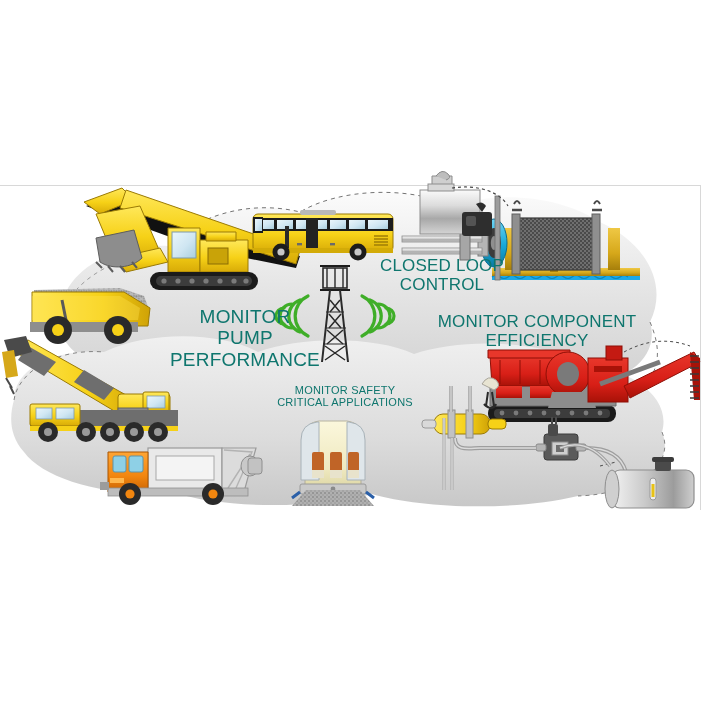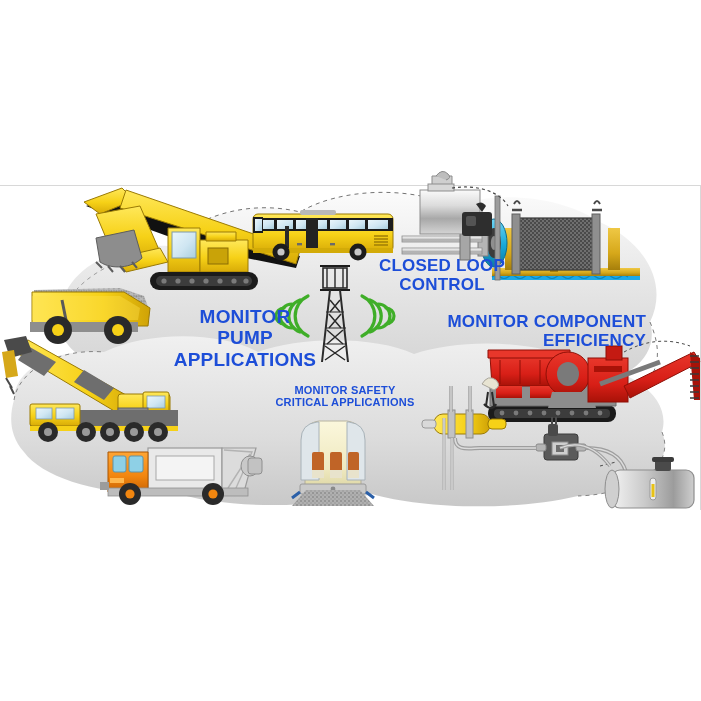--- a/index.html
+++ b/index.html
@@ -6,28 +6,28 @@
   body{width:701px;height:701px;overflow:hidden;font-family:"Liberation Sans",sans-serif;}
   #stage{position:relative;width:701px;height:701px;background:#ffffff;}
 
   .edge-line{position:absolute;background:#d8d8d8;}
   #top-rule{left:0;top:185px;width:701px;height:1px;}
   #right-rule{left:700px;top:185px;width:1px;height:325px;}
 
   .svg-layer{position:absolute;left:0;top:0;width:701px;height:701px;}
 
   .label{
-    position:absolute;color:#1d4ed8;font-weight:bold;
+    position:absolute;color:#0f766e;font-weight:normal;
     font-family:"Liberation Sans",sans-serif;
     text-align:center;line-height:1.12;letter-spacing:.2px;
     white-space:pre-line;
   }
   #label-pump{left:150px;top:306px;width:190px;font-size:19px;}
   #label-closed{left:372px;top:256px;width:140px;font-size:17px;}
-  #label-component{left:428px;top:312px;width:218px;font-size:17px;text-align:right;}
+  #label-component{left:428px;top:312px;width:218px;font-size:17px;}
   #label-safety{left:238px;top:384px;width:214px;font-size:11px;}
 </style>
 </head>
 <body>
 
 <div id="stage">
 
   <div class="edge-line" id="top-rule"></div>
   <div class="edge-line" id="right-rule"></div>
 
@@ -423,21 +423,21 @@
       <rect x="651.5" y="484" width="3" height="13" fill="#e8c215"></rect>
       <path d="M600 466 L616 462" stroke="#4a4a4a" stroke-width="1" stroke-dasharray="3 3"></path>
       <path d="M560 448 C580 440 596 448 610 466" fill="none" stroke="#9e9e9e" stroke-width="3.4"></path>
       <path d="M560 448 C580 440 596 448 610 466" fill="none" stroke="#dcdcdc" stroke-width="1.2"></path>
     </g>
 
   </svg>
 
   <div class="label" id="label-pump">MONITOR
 PUMP
-APPLICATIONS</div>
+PERFORMANCE</div>
   <div class="label" id="label-closed">CLOSED LOOP
 CONTROL</div>
   <div class="label" id="label-component">MONITOR COMPONENT
 EFFICIENCY</div>
   <div class="label" id="label-safety">MONITOR SAFETY
 CRITICAL APPLICATIONS</div>
 
 </div>
 
 </body></html>

